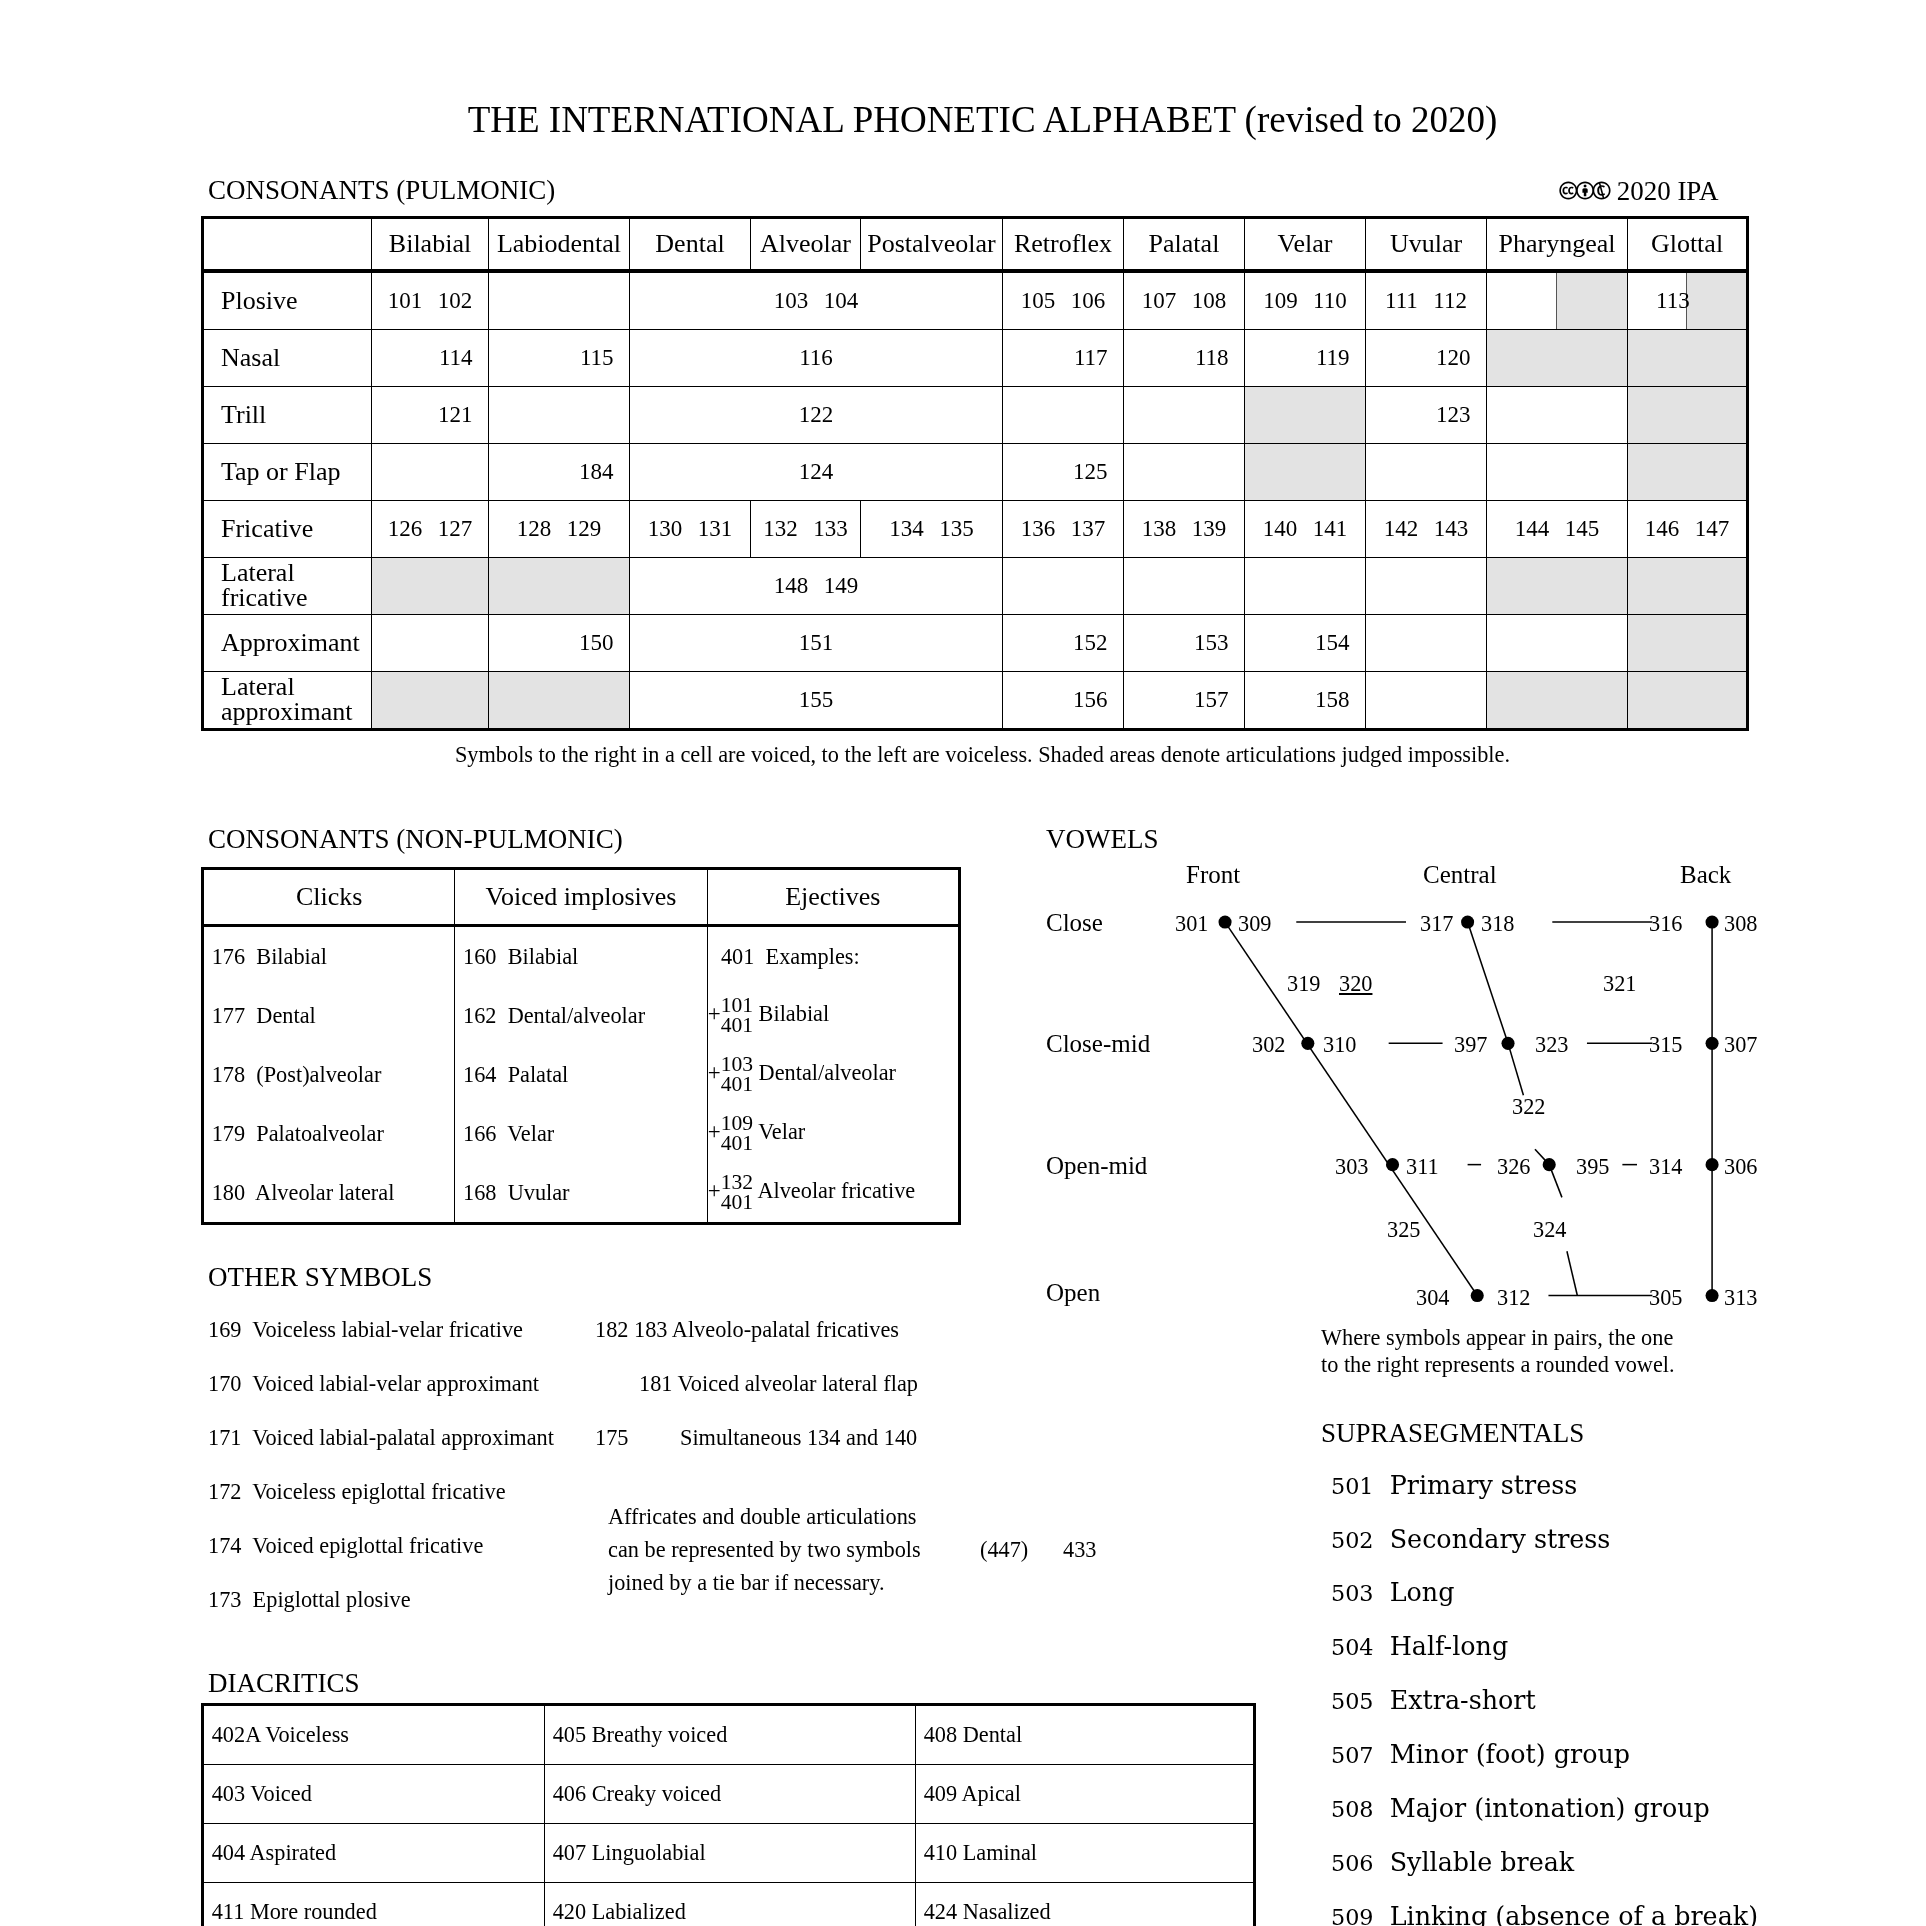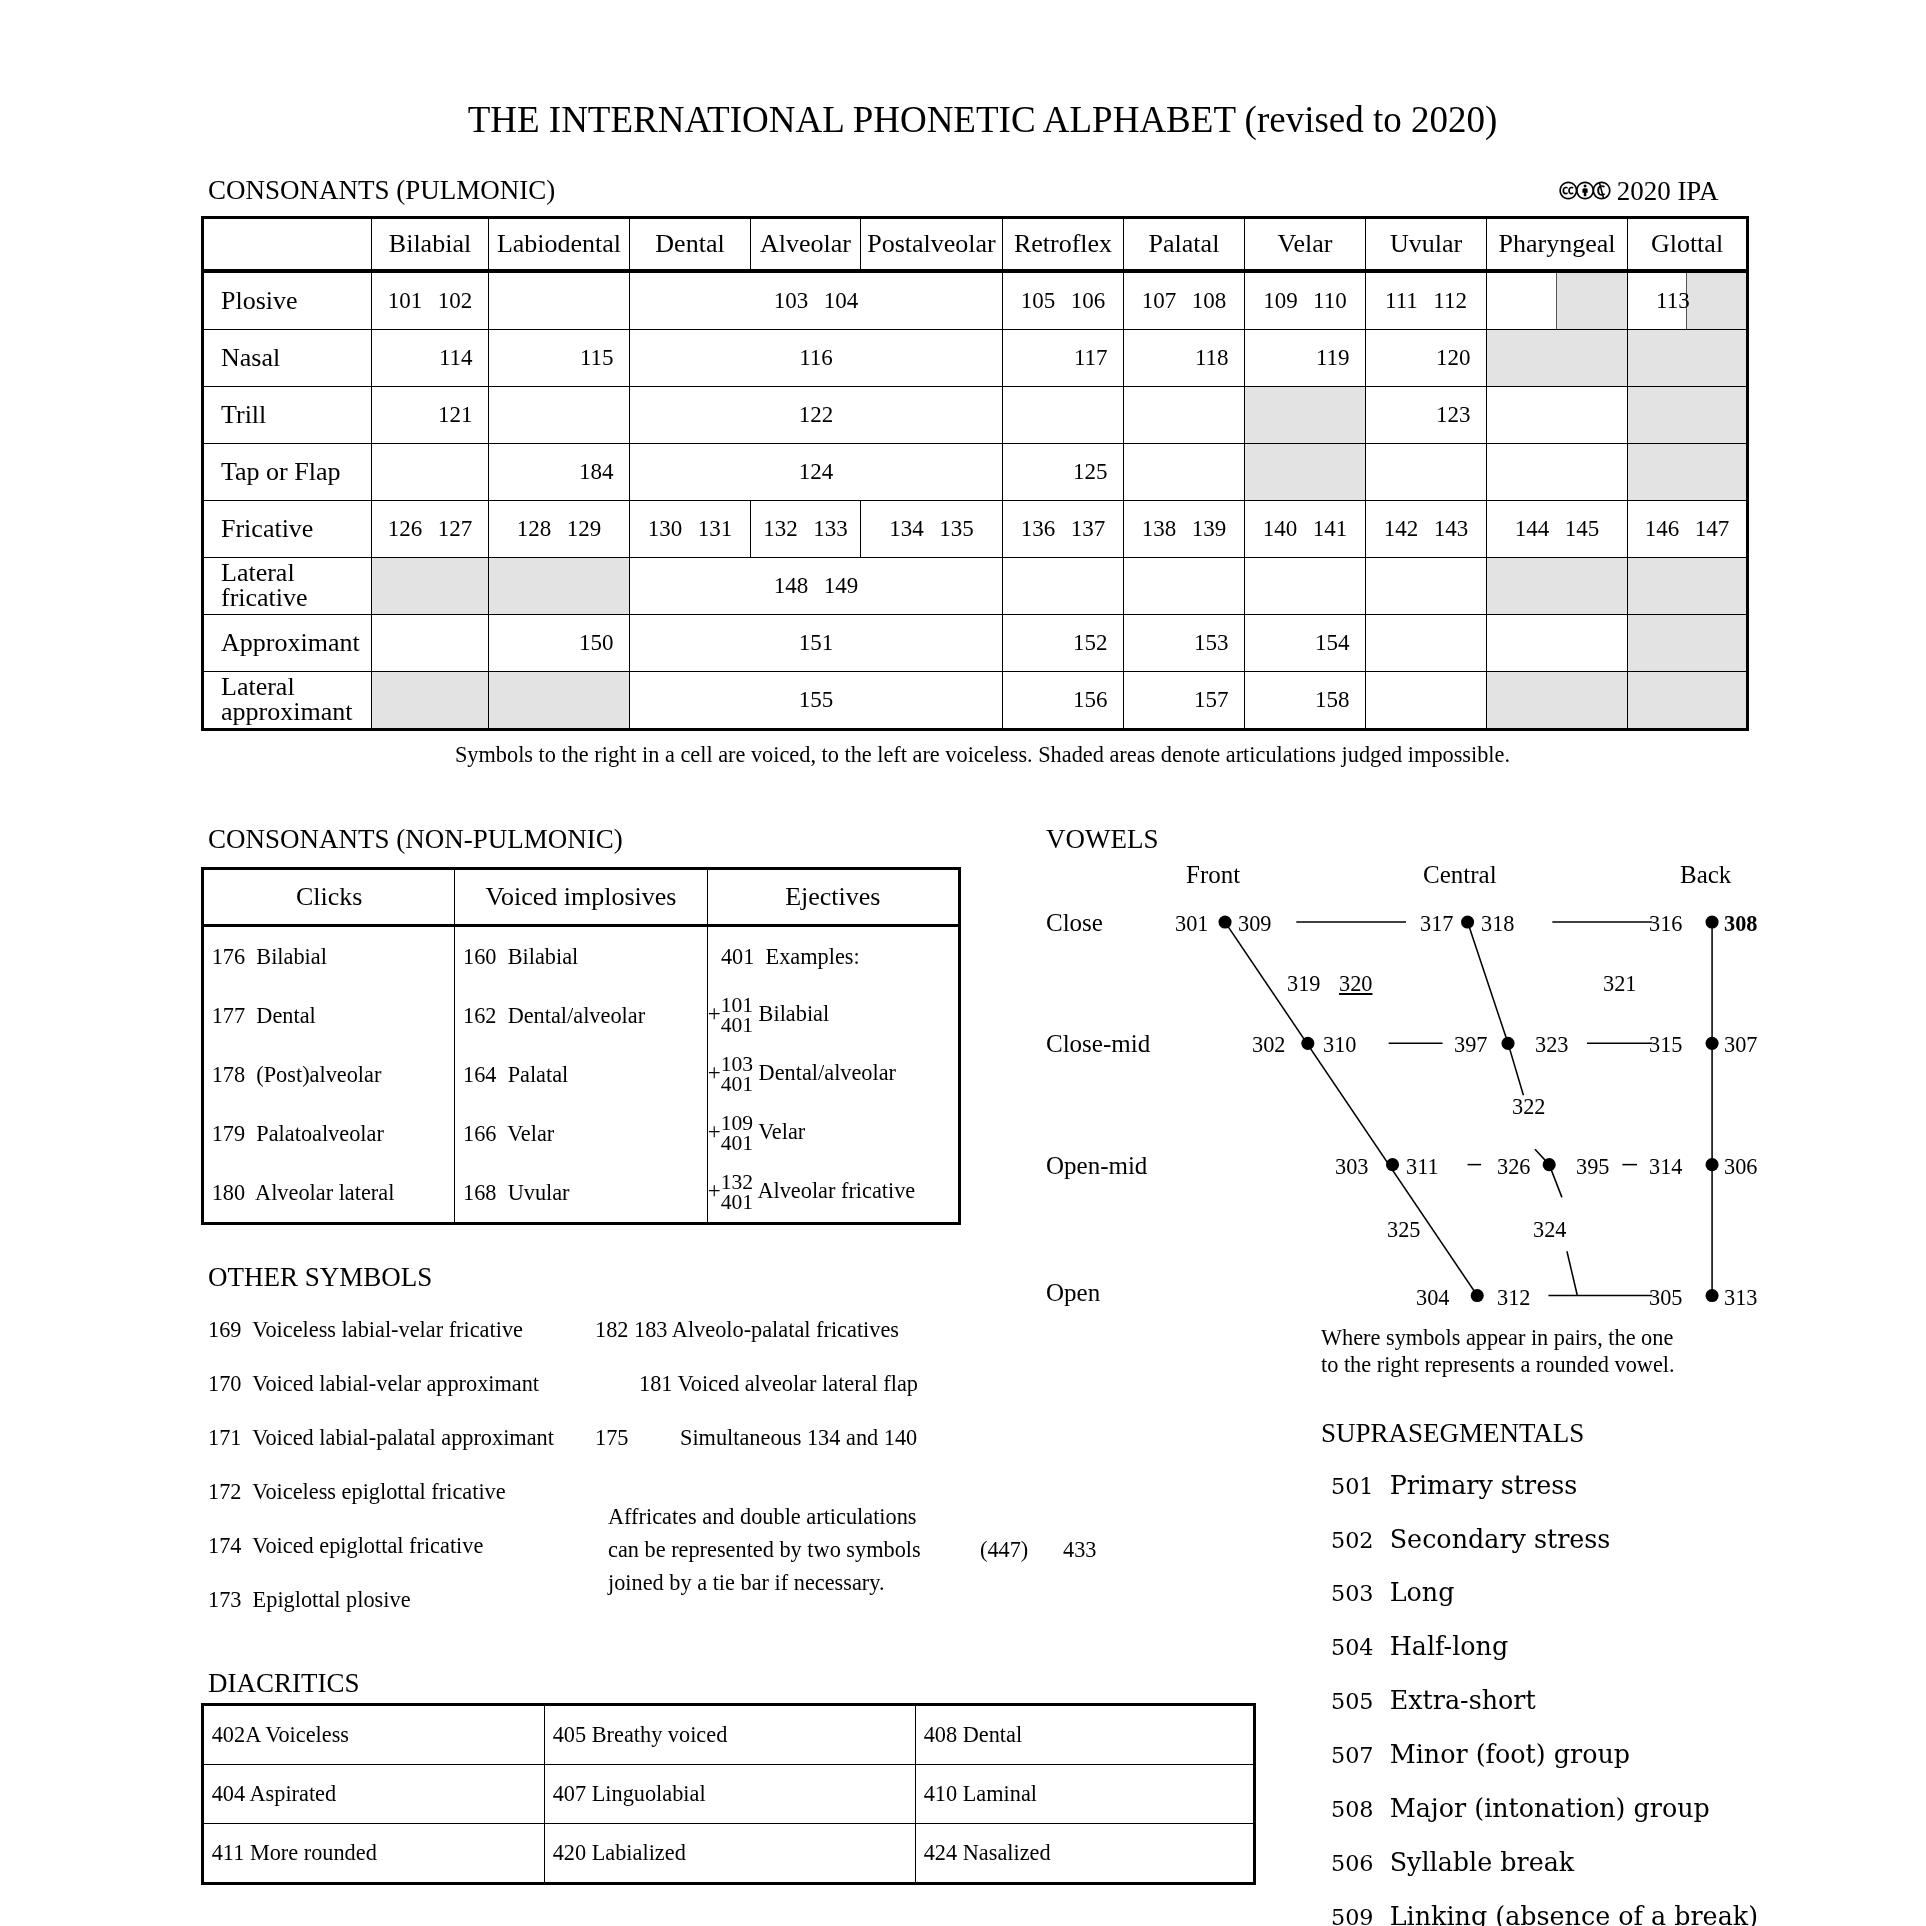--- a/index.html
+++ b/index.html
@@ -374,21 +374,21 @@
 <div class="abs vl" style="left:1046px;top:909px">Close</div>
 <div class="abs vl" style="left:1046px;top:1030px">Close-mid</div>
 <div class="abs vl" style="left:1046px;top:1152px">Open-mid</div>
 <div class="abs vl" style="left:1046px;top:1279px">Open</div>
 <div id="vlabels">
     <div class="abs vn" style="left: 1175px; top: 911px;">301</div>
     <div class="abs vn" style="left: 1238px; top: 911px;">309</div>
     <div class="abs vn" style="left: 1420px; top: 911px;">317</div>
     <div class="abs vn" style="left: 1481px; top: 911px;">318</div>
     <div class="abs vn" style="left: 1649px; top: 911px;">316</div>
-    <div class="abs vn" style="left: 1724px; top: 911px; font-weight: bold;">308</div>
+    <div class="abs vn" style="left: 1724px; top: 911px;">308</div>
     <div class="abs vn" style="left: 1252px; top: 1032px;">302</div>
     <div class="abs vn" style="left: 1323px; top: 1032px;">310</div>
     <div class="abs vn" style="left: 1454px; top: 1032px;">397</div>
     <div class="abs vn" style="left: 1535px; top: 1032px;">323</div>
     <div class="abs vn" style="left: 1649px; top: 1032px;">315</div>
     <div class="abs vn" style="left: 1724px; top: 1032px;">307</div>
     <div class="abs vn" style="left: 1335px; top: 1154px;">303</div>
     <div class="abs vn" style="left: 1406px; top: 1154px;">311</div>
     <div class="abs vn" style="left: 1497px; top: 1154px;">326</div>
     <div class="abs vn" style="left: 1576px; top: 1154px;">395</div>
@@ -434,20 +434,25 @@
       <col style="width:371px">
       <col style="width:339px">
     </colgroup>
   <tbody id="diacbody">
       <tr>
         <td>402A Voiceless</td>
         <td class="thinv">405 Breathy voiced</td>
         <td class="thinv">408 Dental</td>
       </tr>
       <tr>
+        <td>403  Voiced</td>
+        <td class="thinv">406 Creaky voiced</td>
+        <td class="thinv">409 Apical</td>
+      </tr>
+      <tr>
         <td>404  Aspirated</td>
         <td class="thinv">407 Linguolabial</td>
         <td class="thinv">410 Laminal</td>
       </tr>
       <tr>
         <td>411  More rounded</td>
         <td class="thinv">420 Labialized</td>
         <td class="thinv">424 Nasalized</td>
       </tr>
     </tbody>

